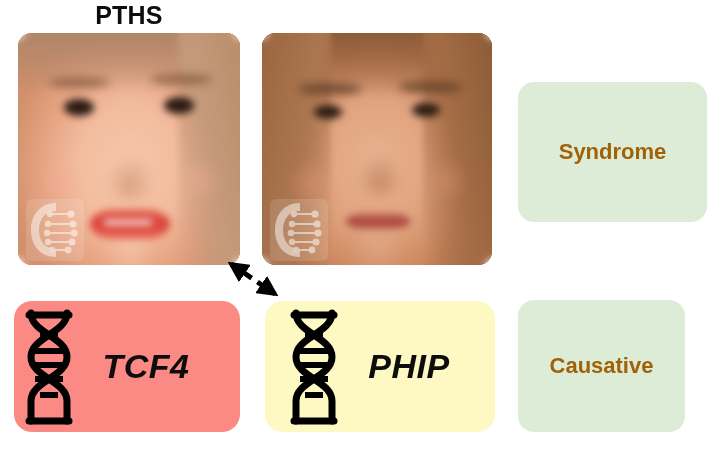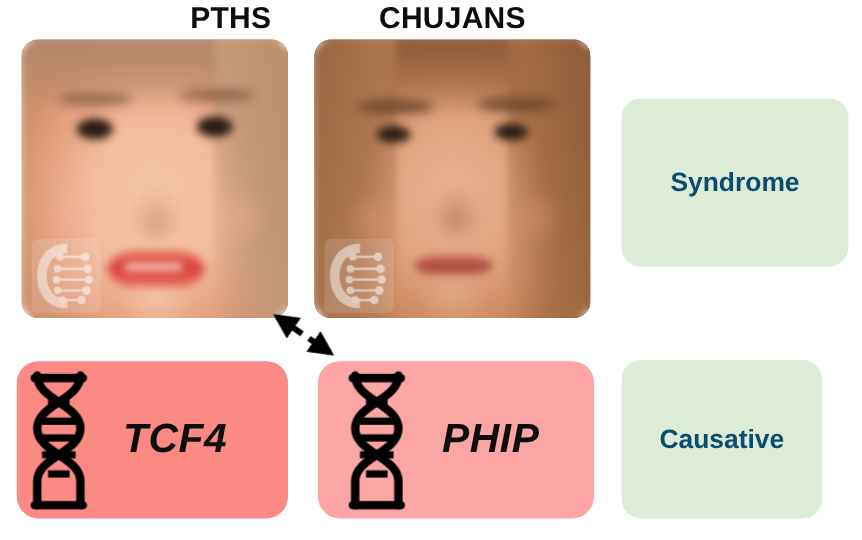--- a/index.html
+++ b/index.html
@@ -22,21 +22,21 @@
     top: 0px;
     height: 32px;
     line-height: 30px;
     text-align: center;
     font-size: 25px;
     font-weight: bold;
     color: #0d0d0d;
     letter-spacing: 0.2px;
     white-space: nowrap;
   }
-  #title-pths  { left: 4px;  width: 222px; text-align: right; }
+  #title-pths  { left: 18px;  width: 222px; }
   #title-chuj  { left: 262px; width: 230px; }
 
   
   .photo {
     position: absolute;
     border-radius: 14px;
     overflow: hidden;
   }
   #photo-pths { left: 18px;  top: 33px; width: 222px; height: 232px; }
   #photo-chuj { left: 262px; top: 33px; width: 230px; height: 232px; }
@@ -160,36 +160,36 @@
     position: absolute;
     background: #dcecd6;
     border-radius: 16px;
     display: flex;
     flex-direction: column;
     align-items: center;
     justify-content: center;
     text-align: center;
     font-size: 22px;
     font-weight: bold;
-    color: #0c4a6e;
+    color: #a16207;
     line-height: 1.32;
   }
   #box-phenotype { left: 518px; top: 82px;  width: 189px; height: 140px; }
   #box-gene      { left: 518px; top: 300px; width: 167px; height: 132px; }
   .green-box span { display: block; }
 
   
   .gene-box {
     position: absolute;
     border-radius: 18px;
     display: flex;
     align-items: center;
   }
   #gene-tcf4 { left: 14px;  top: 301px; width: 226px; height: 131px; background: #fb8a84; }
-  #gene-phip { left: 265px; top: 301px; width: 230px; height: 131px; background: #fca5a5; }
+  #gene-phip { left: 265px; top: 301px; width: 230px; height: 131px; background: #fef9c3; }
 
   .dna-icon {
     flex: 0 0 auto;
     width: 54px;
     height: 116px;
     margin-left: 8px;
   }
   #gene-phip .dna-icon { margin-left: 22px; }
 
   .gene-label {
@@ -213,21 +213,20 @@
     height: 54px;
   }
 </style>
 </head>
 <body>
 
 <div id="figure">
 
   <div class="col-title" id="title-pths">PTHS</div>
 
-  <div class="col-title" id="title-chuj">CHUJANS</div>
 
   <div class="photo" id="photo-pths">
     <div class="face-base"></div>
     <div class="hair-top"></div>
     <div class="hair-left"></div>
     <div class="hair-right"></div>
     <div class="cheeks"></div>
     <div class="brow l"></div>
     <div class="brow r"></div>
     <div class="eye l"></div>

